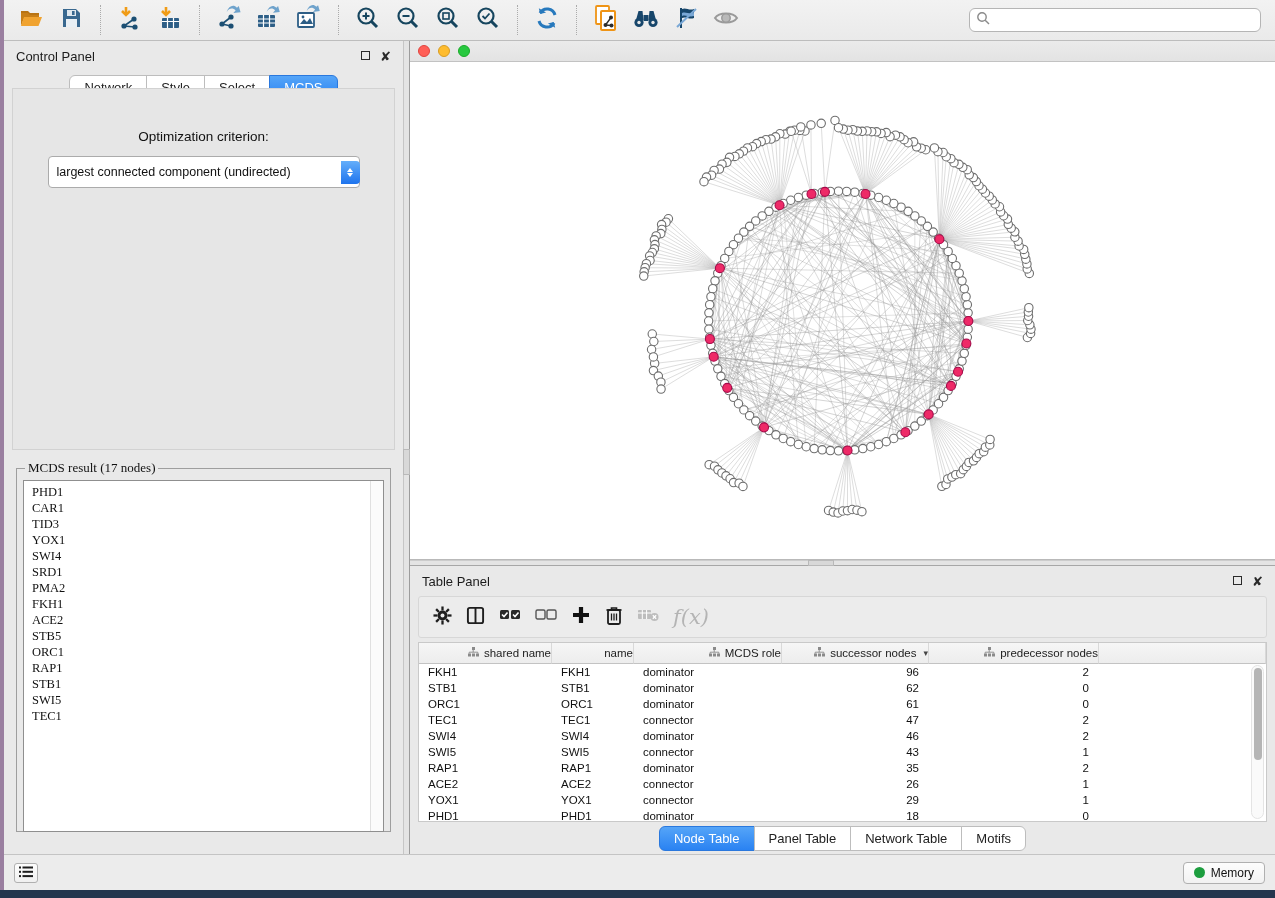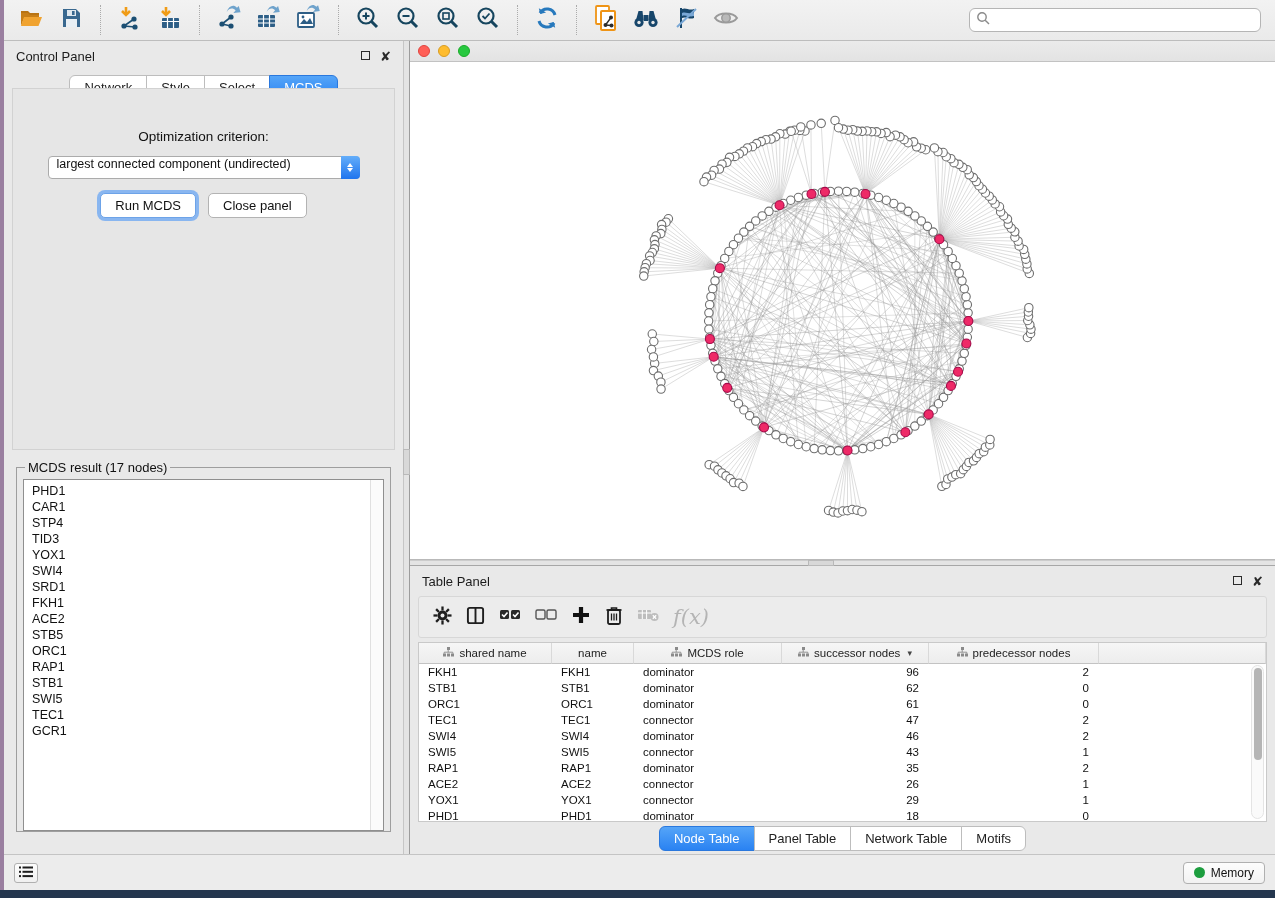--- a/index.html
+++ b/index.html
@@ -31,31 +31,31 @@
   .close-glyph { font-weight:bold; font-size:13px; }
 
   .seg { display:flex; justify-content:center; margin-top:8px; }
   .seg .seg-item { font-size:13px; color:#222; background:#fff; border:1px solid #bdbdbd; margin-left:-1px; padding:4px 14px; cursor:pointer; }
   .seg .seg-item:first-child { border-radius:6px 0 0 6px; margin-left:0; }
   .seg .seg-item:last-child { border-radius:0 6px 6px 0; }
   .seg .seg-item.selected { background:linear-gradient(#55a5f8,#2a82f2); border-color:#2a78dd; color:#fff; }
 
   .cp-inner { margin:-12px 8px 0 8px; border:1px solid #d2d2d2; border-radius:0; background:#e6e6e6; padding-top:24px; height:362px; }
   .opt-label { text-align:center; font-size:13.5px; color:#111; margin-top:16px; }
-  .select-ctl { margin:12px auto 0 auto; width:312px; height:23px; background:#fff; border:1px solid #ababab; border-radius:4px; display:flex; position:relative; }
+  .select-ctl { margin:12px auto 0 auto; width:312px; height:32px; background:#fff; border:1px solid #ababab; border-radius:4px; display:flex; align-items:center; position:relative; }
   .select-ctl .sel-text { flex:1; font-size:12.5px; padding-left:8px; color:#111; white-space:nowrap; }
   .select-ctl .sel-cap { width:19px; height:23px; margin:-1px -1px -1px 0; border-radius:0 4px 4px 0; background:linear-gradient(#64aefa,#1e74ee); display:flex; flex-direction:column; align-items:center; justify-content:center; gap:1px; }
   .sel-cap .up, .sel-cap .dn { width:0; height:0; border-left:3.5px solid transparent; border-right:3.5px solid transparent; }
   .sel-cap .up { border-bottom:4px solid #fff; }
   .sel-cap .dn { border-top:4px solid #fff; }
   .btn-row { display:flex; justify-content:center; gap:12px; margin-top:14px; }
   .push-btn { font-size:13px; color:#111; background:#fff; border:1px solid #b3b3b3; border-radius:5px; padding:4px 14px; cursor:pointer; }
   .push-btn.focused { box-shadow:0 0 0 3px rgba(87,157,246,.65); border-color:#6da3e8; }
 
-  fieldset.mcds-box { margin:10px 12px 4px 12px; border:1px solid #9e9e9e; padding:4px 6px 6px 6px; height:372px; background:transparent; }
+  fieldset.mcds-box { margin:10px 12px 4px 12px; border:1px solid #9e9e9e; padding:4px 6px 6px 6px; height:372px; background:transparent;font-family:Liberation Serif, serif; }
   fieldset.mcds-box legend { font-size:13px; color:#111; padding:0 3px; margin-left:2px; }
   .mcds-list { background:#fff; border:1px solid #8f8f8f; height:352px; position:relative; overflow:hidden; padding:3px 0 0 8px; }
   .mcds-list .sb { position:absolute; right:0; top:0; bottom:0; width:13px; background:#fbfbfb; border-left:1px solid #e0e0e0; }
   .list-item { font-size:12.5px; line-height:16px; color:#111; }
 
   
   .right-col { flex:1; display:flex; flex-direction:column; min-width:0; background:#e9e9e9; }
   .net-window { height:519px; display:flex; flex-direction:column; border-bottom:1px solid #b9b9b9; }
   .net-titlebar { height:21px; background:linear-gradient(#ebebeb,#e3e3e3); border-bottom:1px solid #c2c2c2; display:flex; align-items:center; padding:0 8px; position:relative; }
   .lights { display:flex; gap:8px; }
@@ -70,21 +70,21 @@
   .hsplit .grip { position:absolute; left:398px; top:-1px; width:26px; height:6px; background:#d8d8d8; border:1px solid #b9b9b9; }
 
   
   .table-panel { flex:1; display:flex; flex-direction:column; min-height:0; padding-top:4px; }
   .tp-toolbar { height:42px; margin:4px 8px 0 8px; background:#ececec; border:1px solid #d7d7d7; border-radius:3px; display:flex; align-items:center; gap:14px; padding:0 14px; flex:0 0 auto; }
   .tp-icon { display:flex; align-items:center; justify-content:center; cursor:pointer; }
   .fx { font-family:"DejaVu Serif","Liberation Serif",serif; font-style:italic; font-size:21px; color:#b4b4b4; }
 
   .table-wrap { margin:4px 8px 0 8px; background:#fff; border:1px solid #c9c9c9; flex:1; min-height:0; position:relative; overflow:hidden; }
   .grid-table { display:grid; grid-template-columns:133px 82px 148px 147px 170px 1fr; font-size:11.5px; color:#111; }
-  .gh { background:linear-gradient(#f6f6f6,#ededed); border-bottom:1px solid #c3c3c3; border-right:1px solid #d9d9d9; height:21px; display:flex; align-items:center; justify-content:center; gap:5px; font-size:11.5px; color:#222; position:relative; }
+  .gh { background:linear-gradient(#f6f6f6,#ededed); border-bottom:1px solid #c3c3c3; border-right:1px solid #d9d9d9; height:21px; display:flex; align-items:center; justify-content:flex-end; gap:5px; font-size:11.5px; color:#222; position:relative; }
   .gh:last-child { border-right:none; }
   .gcell { height:16px; line-height:16px; padding-left:9px; white-space:nowrap; overflow:hidden; }
   .gcell.num { text-align:right; padding-right:10px; padding-left:0; }
   .tbl-scrollbar { position:absolute; top:22px; right:2px; bottom:2px; width:13px; background:#fafafa; border:1px solid #e4e4e4; border-radius:7px; }
   .tbl-thumb { position:absolute; top:2px; left:1.5px; width:8px; height:92px; background:#b5b5b5; border-radius:5px; }
   .sort-chev { font-size:9px; color:#444; margin-left:2px; }
 
   .tp-tabs { height:32px; display:flex; align-items:center; justify-content:center; flex:0 0 auto; }
 
   
@@ -284,45 +284,40 @@
         </div>
       <div class="cp-inner">
         <div class="opt-label">Optimization criterion:</div>
         <div class="select-ctl">
           <span class="sel-text">largest connected component (undirected)</span>
           <span class="sel-cap">
               <span class="up"></span>
               <span class="dn"></span>
             </span>
         </div>
-        <div class="btn-row">
-          <button class="push-btn focused">Run MCDS</button>
-          <button class="push-btn">Close panel</button>
-        </div>
       </div>
       <fieldset class="mcds-box">
         <legend>MCDS result (17 nodes)</legend>
         <div class="mcds-list">
           <div class="sb"></div>
         <div class="list-item">PHD1</div>
             <div class="list-item">CAR1</div>
-            <div class="list-item">STP4</div>
             <div class="list-item">TID3</div>
             <div class="list-item">YOX1</div>
             <div class="list-item">SWI4</div>
             <div class="list-item">SRD1</div>
+            <div class="list-item">PMA2</div>
             <div class="list-item">FKH1</div>
             <div class="list-item">ACE2</div>
             <div class="list-item">STB5</div>
             <div class="list-item">ORC1</div>
             <div class="list-item">RAP1</div>
             <div class="list-item">STB1</div>
             <div class="list-item">SWI5</div>
             <div class="list-item">TEC1</div>
-            <div class="list-item">GCR1</div>
           </div>
       </fieldset>
     </div>
 
     <div class="vsplit">
         <div class="grip"></div>
       </div>
 
     <div class="right-col">
       <div class="net-window">

